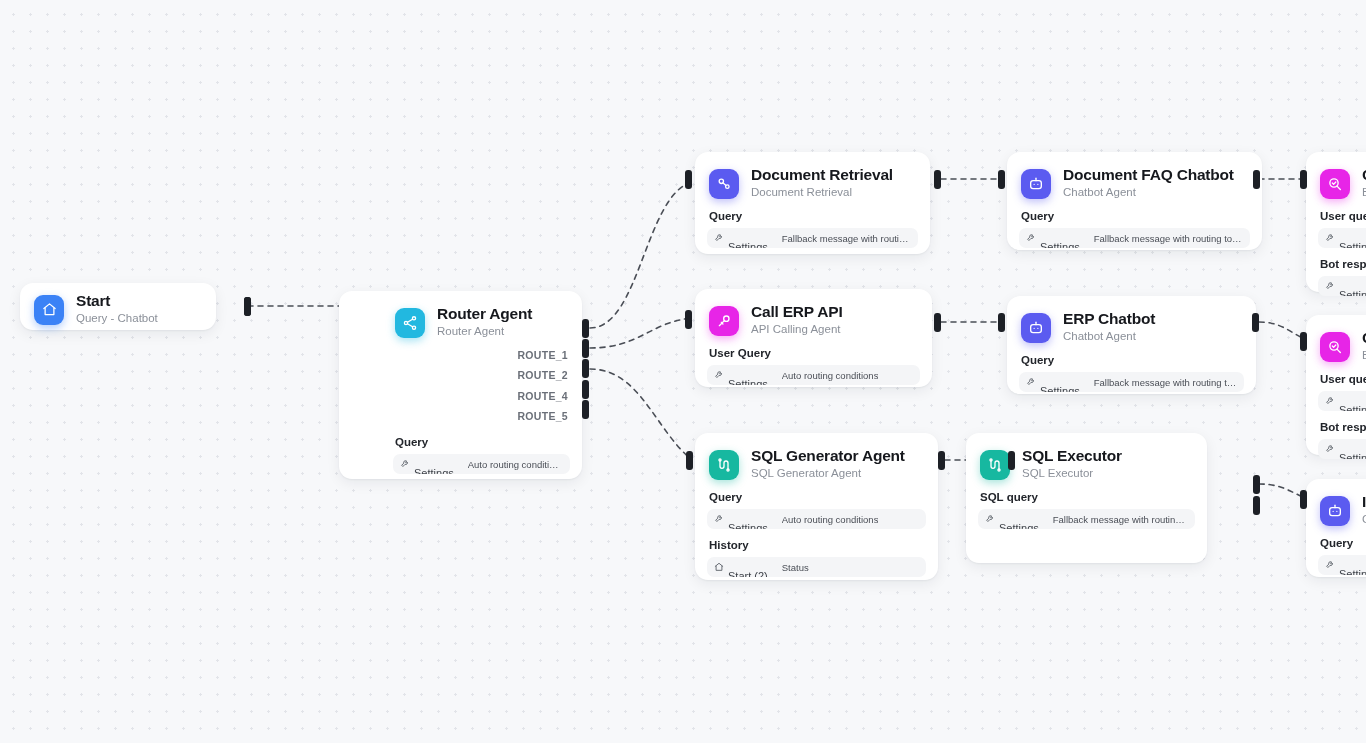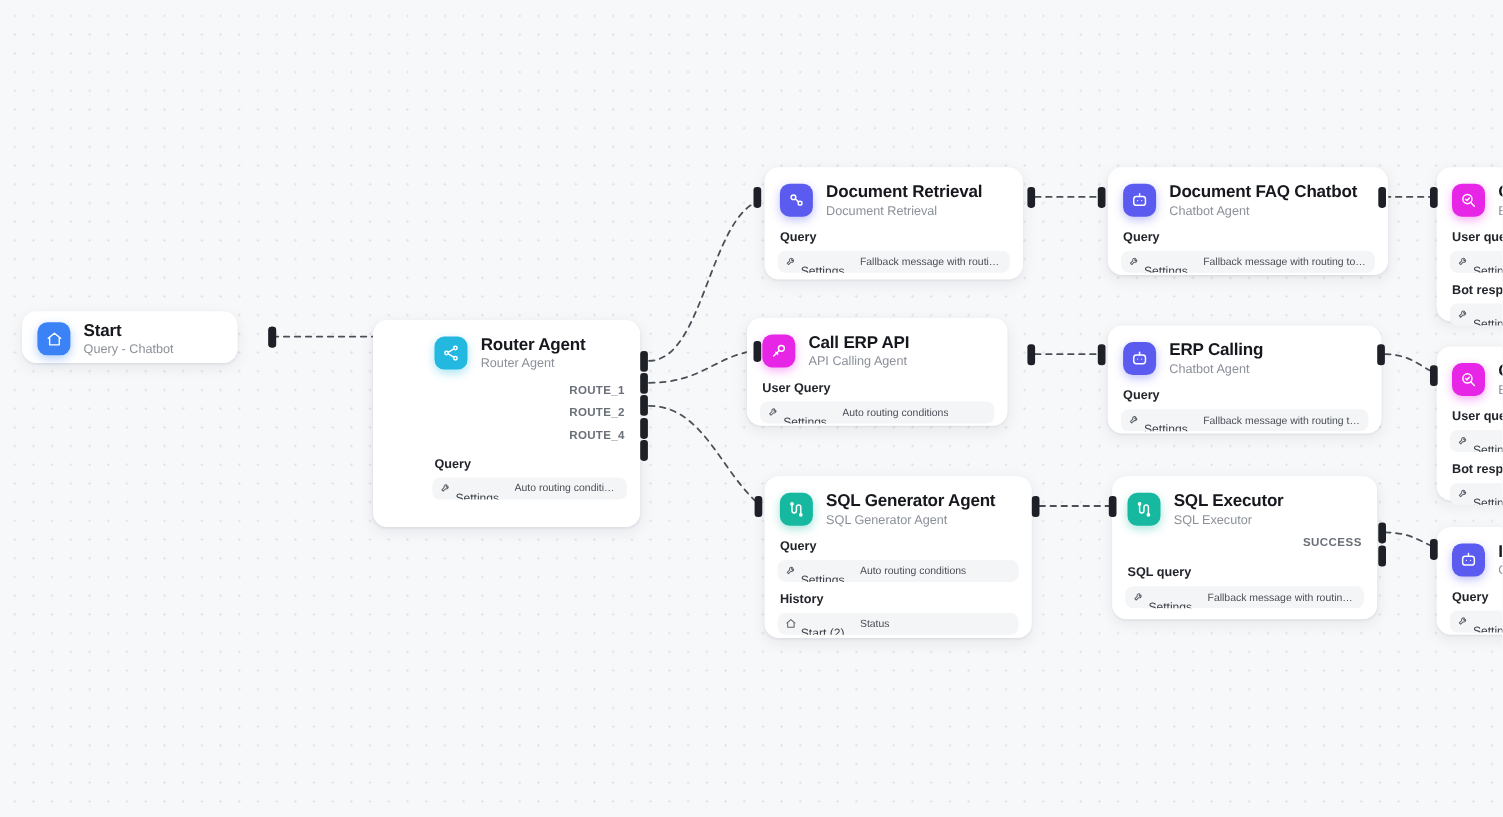--- a/index.html
+++ b/index.html
@@ -31,21 +31,21 @@
   .node {
     position: absolute;
     background: #ffffff;
     border-radius: 13px;
     box-shadow: 0 1px 2px rgba(16,24,40,.05), 0 4px 14px rgba(16,24,40,.07);
     z-index: 3;
     box-sizing: border-box;
   }
   .node-head {
     display: flex;
-    align-items: flex-start;
+    align-items: center;
     padding: 14px 14px 0 14px;
   }
   .node-icon {
     width: 30px;
     height: 30px;
     border-radius: 9px;
     flex: 0 0 30px;
     display: flex;
     align-items: center;
     justify-content: center;
@@ -200,20 +200,21 @@
       </div>
       <div class="node-titles">
         <div class="node-title">Router Agent</div>
         <div class="node-sub">Router Agent</div>
       </div>
     </div>
     <div class="routes">
       <div class="route">ROUTE_1</div>
       <div class="route">ROUTE_2</div>
       <div class="route">ROUTE_4</div>
+      <div class="route">ROUTE_5</div>
     </div>
     <div class="field-label">Query</div>
     <div class="field-row">
       <span class="rowicon">
         <svg width="10" height="10" viewBox="0 0 24 24" fill="none" stroke="#5c6169" stroke-width="2.2" stroke-linecap="round" stroke-linejoin="round">
           <path d="M14.5 4.5a4 4 0 0 0-5.3 5.3L4 15l3 3 5.2-5.2a4 4 0 0 0 5.3-5.3l-2.3 2.3-2-2 2.3-2.3z"></path>
         </svg>
       </span>
       <span class="rowlabel">Settings</span>
       <span class="rowvalue">Auto routing conditions</span>
@@ -247,21 +248,21 @@
           <path d="M14.5 4.5a4 4 0 0 0-5.3 5.3L4 15l3 3 5.2-5.2a4 4 0 0 0 5.3-5.3l-2.3 2.3-2-2 2.3-2.3z"></path>
         </svg>
       </span>
       <span class="rowlabel">Settings</span>
       <span class="rowvalue">Fallback message with routing to sup...</span>
     </div>
   </div>
   <div class="handle" style="left:685px; top:170px;"></div>
   <div class="handle" style="left:934px; top:170px;"></div>
 
-  <div class="node" style="left:679px; top:289px; width:237px; height:98px;">
+  <div class="node" style="left:695px; top:289px; width:237px; height:98px;">
     <div class="node-head">
       <div class="node-icon" style="background:#e725e7; box-shadow:0 3px 9px rgba(231,37,231,.38);">
         <svg width="16" height="16" viewBox="0 0 24 24" fill="none" stroke="#fff" stroke-width="2" stroke-linecap="round" stroke-linejoin="round">
           <circle cx="15.5" cy="8.5" r="4"></circle>
             <path d="M12.6 11.4 5 19"></path>
             <path d="M8 14l2.4 2.4"></path>
         </svg>
       </div>
       <div class="node-titles">
         <div class="node-title">Call ERP API</div>
@@ -354,53 +355,52 @@
     <div class="node-head">
       <div class="node-icon" style="background:#5b5bf0; box-shadow:0 3px 9px rgba(91,91,240,.38);">
         <svg width="16" height="16" viewBox="0 0 24 24" fill="none" stroke="#fff" stroke-width="2" stroke-linecap="round" stroke-linejoin="round">
           <rect x="4" y="7" width="16" height="12" rx="3.6"></rect>
           <path d="M12 3.2V7"></path>
             <circle cx="9.2" cy="12.6" r="0.9" fill="#fff" stroke="none"></circle>
           <circle cx="14.8" cy="12.6" r="0.9" fill="#fff" stroke="none"></circle>
         </svg>
       </div>
       <div class="node-titles">
-        <div class="node-title">ERP Calling</div>
+        <div class="node-title">ERP Chatbot</div>
         <div class="node-sub">Chatbot Agent</div>
       </div>
     </div>
     <div class="field-label">Query</div>
     <div class="field-row">
       <span class="rowicon">
         <svg width="10" height="10" viewBox="0 0 24 24" fill="none" stroke="#5c6169" stroke-width="2.2" stroke-linecap="round" stroke-linejoin="round">
           <path d="M14.5 4.5a4 4 0 0 0-5.3 5.3L4 15l3 3 5.2-5.2a4 4 0 0 0 5.3-5.3l-2.3 2.3-2-2 2.3-2.3z"></path>
         </svg>
       </span>
       <span class="rowlabel">Settings</span>
       <span class="rowvalue">Fallback message with routing to sup...</span>
     </div>
   </div>
   <div class="handle" style="left:998px; top:313px;"></div>
   <div class="handle" style="left:1252px; top:313px;"></div>
 
-  <div class="node" style="left:1011px; top:433px; width:241px; height:130px;">
+  <div class="node" style="left:966px; top:433px; width:241px; height:130px;">
     <div class="node-head">
       <div class="node-icon" style="background:#17b8a0; box-shadow:0 3px 9px rgba(23,184,160,.38);">
         <svg width="16" height="16" viewBox="0 0 24 24" fill="none" stroke="#fff" stroke-width="2" stroke-linecap="round" stroke-linejoin="round">
           <path d="M6 5v9a3 3 0 0 0 6 0V9a3 3 0 0 1 6 0v10"></path>
           <circle cx="6" cy="4.5" r="1.6"></circle>
             <circle cx="18" cy="19.5" r="1.6"></circle>
         </svg>
       </div>
       <div class="node-titles">
         <div class="node-title">SQL Executor</div>
         <div class="node-sub">SQL Executor</div>
       </div>
     </div>
-    <div class="outcome">SUCCESS</div>
     <div class="field-label">SQL query</div>
     <div class="field-row">
       <span class="rowicon">
         <svg width="10" height="10" viewBox="0 0 24 24" fill="none" stroke="#5c6169" stroke-width="2.2" stroke-linecap="round" stroke-linejoin="round">
           <path d="M14.5 4.5a4 4 0 0 0-5.3 5.3L4 15l3 3 5.2-5.2a4 4 0 0 0 5.3-5.3l-2.3 2.3-2-2 2.3-2.3z"></path>
         </svg>
       </span>
       <span class="rowlabel">Settings</span>
       <span class="rowvalue">Fallback message with routing to sup...</span>
     </div>

